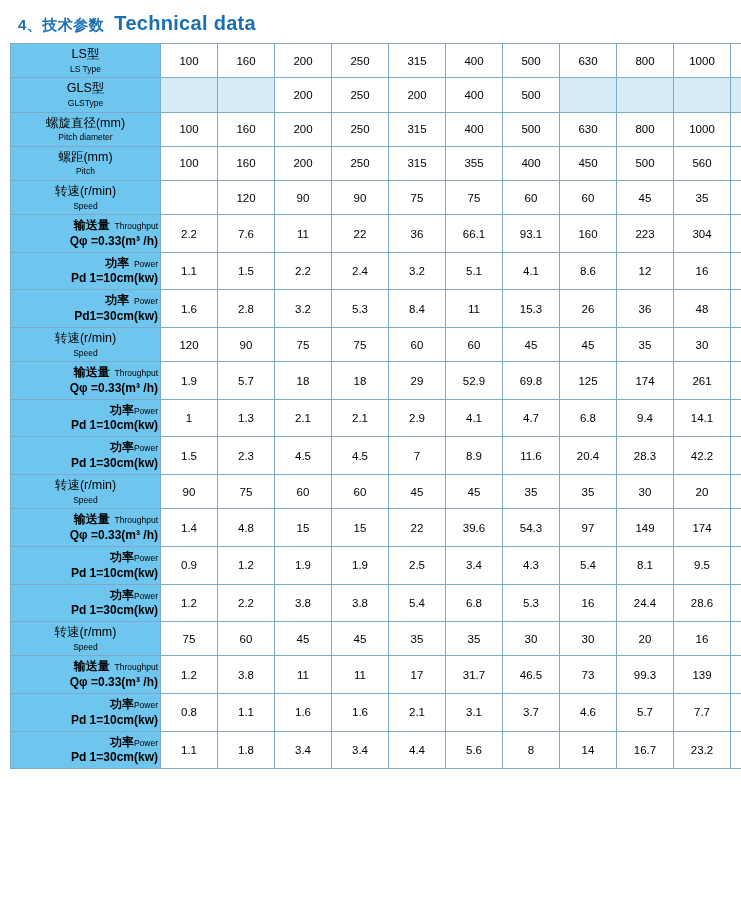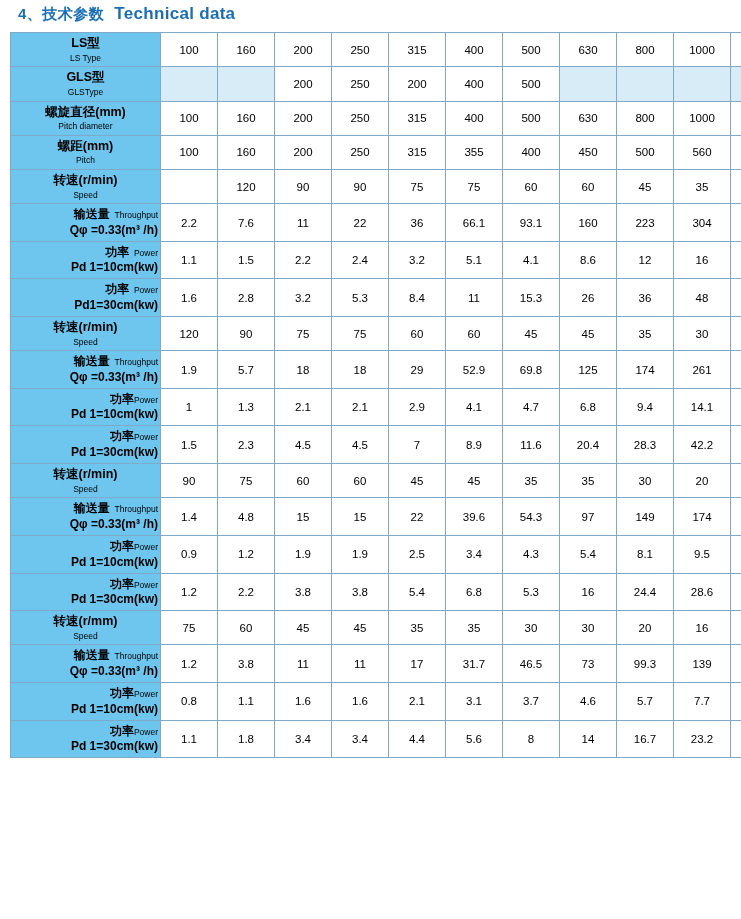--- a/index.html
+++ b/index.html
@@ -10,36 +10,36 @@
   body {
     width: 741px;
     height: 919px;
     font-family: "Liberation Sans", sans-serif;
     color: #1a1a1a;
     overflow: hidden;
   }
   .page {
     width: 741px;
     box-sizing: border-box;
-    padding: 0 10px 0 10px;
+    padding: 8px 10px 0 10px;
   }
   .title-row {
     display: flex;
     align-items: baseline;
     gap: 10px;
     padding: 4px 0 8px 8px;
   }
   .title-cn {
     font-size: 15px;
     font-weight: bold;
     color: #1a6fb4;
     letter-spacing: 0.5px;
   }
   .title-en {
-    font-size: 17px;
+    font-size: 20px;
     font-weight: bold;
     color: #1a6fb4;
     letter-spacing: 0.3px;
   }
   table.spec {
     border-collapse: collapse;
     width: 721px;
     table-layout: fixed;
   }
   table.spec td {
@@ -59,21 +59,21 @@
     padding: 3px 2px;
   }
   table.spec td.datacell {
     width: 52px;
   }
   table.spec td.empty-head {
     background: #d8ecf8;
   }
   .cn {
     font-size: 12.5px;
-    font-weight: bold;
+    font-weight: normal;
     color: #000;
     display: block;
   }
   .cn-sm {
     font-size: 12px;
     font-weight: bold;
     color: #000;
   }
   .en {
     font-size: 8.5px;

